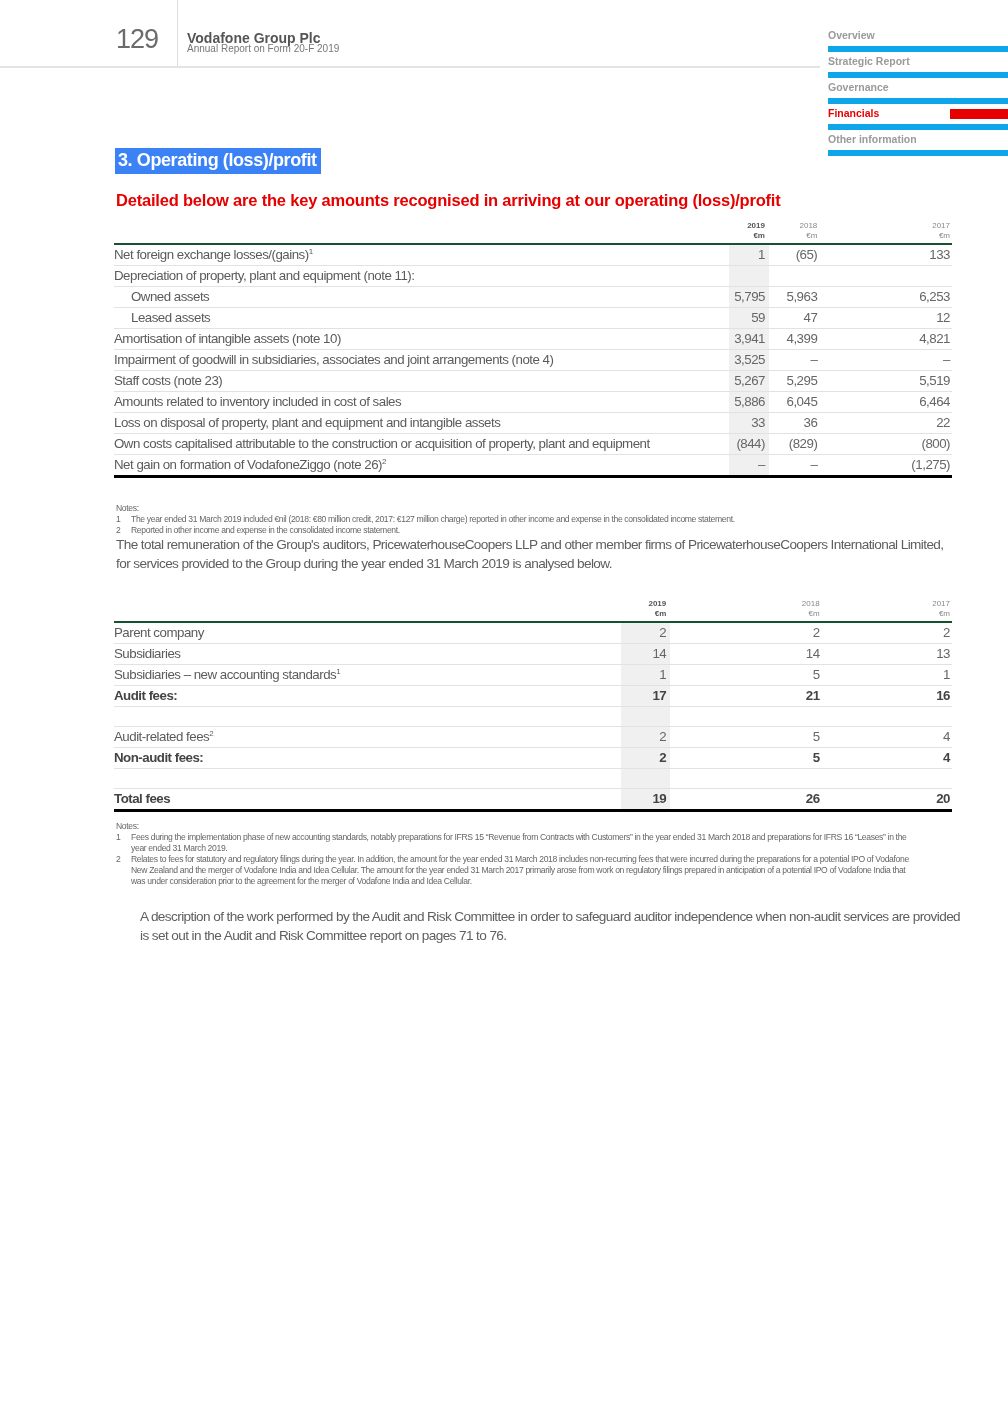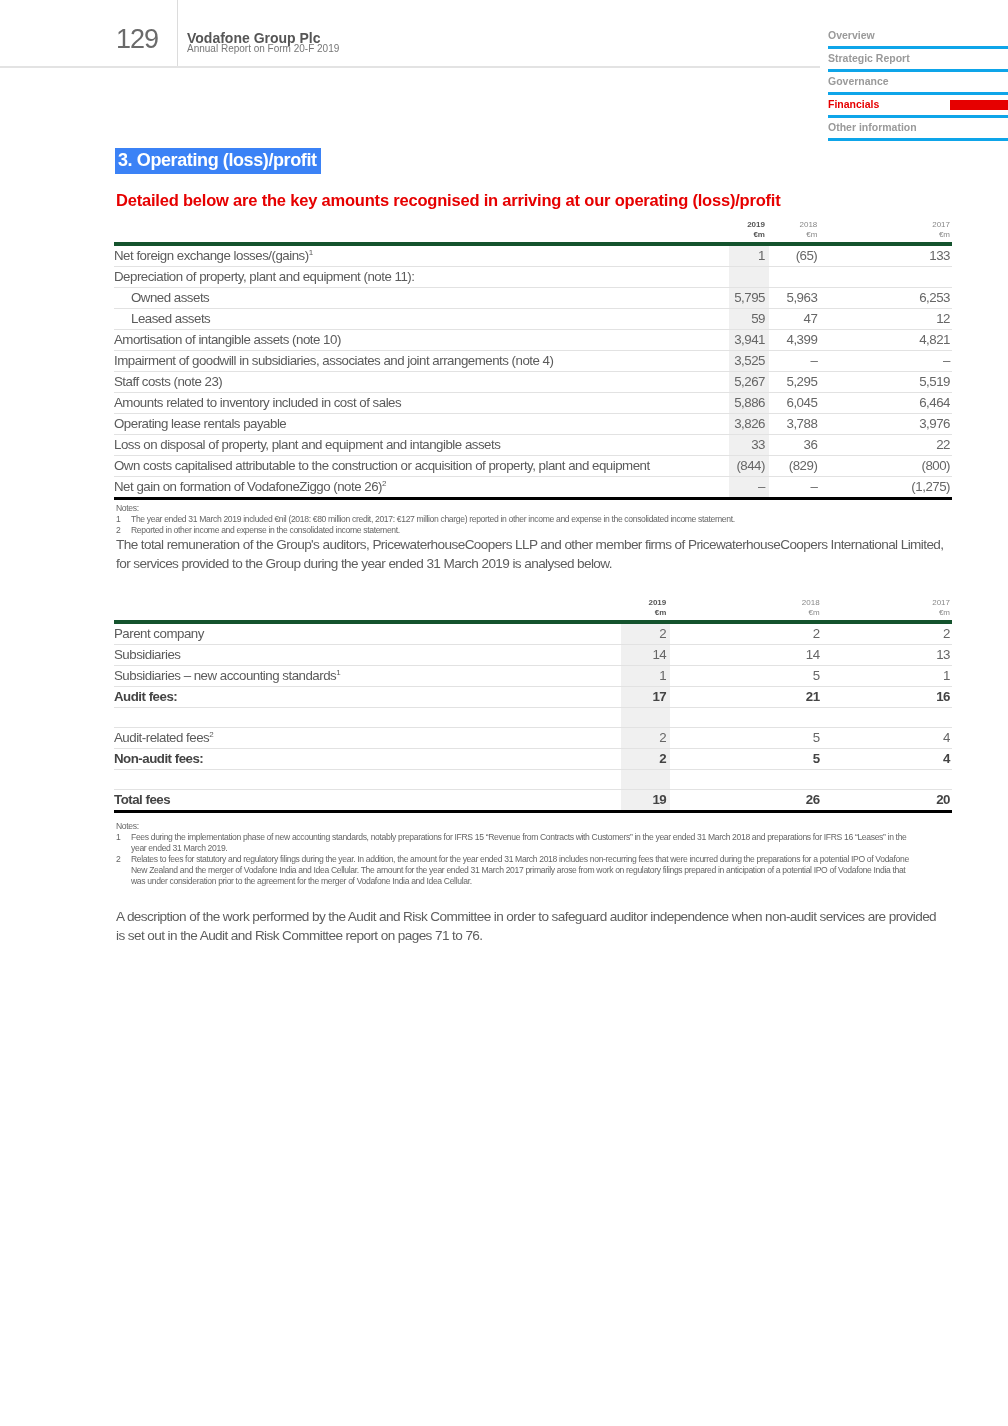--- a/index.html
+++ b/index.html
@@ -8,37 +8,37 @@
 
   
   .page-num { position: absolute; left: 116px; top: 24px; font-size: 27px; color: #6b6b6b;
               letter-spacing: -1px; font-weight: 300; }
   .hdr-divider-v { position: absolute; left: 177px; top: 0; width: 1px; height: 67px; background: #dcdcdc; }
   .company { position: absolute; left: 187px; top: 30px; font-size: 14px; font-weight: bold; color: #555; }
   .report { position: absolute; left: 187px; top: 43px; font-size: 10px; color: #777; }
   .hdr-rule { position: absolute; left: 0; top: 66px; width: 820px; height: 2px; background: #e3e3e3; }
 
   .nav { position: absolute; left: 828px; top: 26px; width: 180px; }
-  .nav-item { position: relative; height: 20px; border-bottom: 3px solid #0ea5e9; font-size: 10.5px;
+  .nav-item { position: relative; height: 20px; border-bottom: 6px solid #0ea5e9; font-size: 10.5px;
               color: #9a9a9a; line-height: 18px; font-weight: bold; cursor: pointer; }
   .nav-item.active { color: #e60000; }
   .nav-item .bar { position: absolute; right: 0; top: 5px; width: 58px; height: 10px; background: #e60000; }
 
   
   .section-title { position: absolute; left: 115px; top: 148px; background: #3b82f6; color: #fff;
                    font-size: 18px; font-weight: bold; padding: 2px 4px 3px 3px; letter-spacing: -0.4px; }
   .subtitle { position: absolute; left: 116px; top: 191px; color: #e60000; font-size: 16.5px;
               font-weight: bold; letter-spacing: -0.2px; }
 
   
   table.fin { position: absolute; left: 114px; width: 838px; border-collapse: collapse; font-size: 13.3px;
               letter-spacing: -0.5px; }
   table.fin td, table.fin th { padding: 0; height: 20px; border-bottom: 1px solid #e2e2e2; line-height: 20px; }
   table.fin th { font-weight: bold; font-size: 8px; color: #666; line-height: 10px; text-align: right;
-                 vertical-align: bottom; padding-bottom: 2px; border-bottom: 4px solid #14532d;
+                 vertical-align: bottom; padding-bottom: 2px; border-bottom: 2px solid #14532d;
                  letter-spacing: 0; }
   table.fin th.c2018, table.fin th.c2017 { font-weight: normal; color: #888; margin-top: 15px; }
   table.fin th.c2019 { color: #555; }
   table.fin td.label { text-align: left; color: #5b5b5b; }
   table.fin td.label.indent { padding-left: 17px; }
   table.fin td.num { text-align: right; color: #666; }
   table.fin td.c2019, table.fin th.c2019 { background: #f0f0f0; padding-right: 4px; }
   table.fin th.c2019 { background: #fff; }
   table.fin td.c2018, table.fin th.c2018 { padding-right: 88px; }
   table.fin td.c2017, table.fin th.c2017 { padding-right: 2px; }
@@ -53,21 +53,21 @@
   .notes { position: absolute; left: 116px; font-size: 8.6px; color: #666; letter-spacing: -0.35px; line-height: 11px; }
   .notes .n-row { display: flex; }
   .notes .n-num { width: 15px; flex: none; }
   .notes .n-text { flex: 1; }
   #notes1 { top: 503px; width: 820px; }
   #notes2 { top: 821px; width: 800px; }
 
   .para { position: absolute; left: 116px; width: 830px; font-size: 13.6px; color: #5e5e5e;
           letter-spacing: -0.6px; line-height: 19px; }
   #para1 { top: 535px; }
-  #para2 { top: 907px; }
+  #para2 { top: 907px; margin-left: 24px; }
 </style>
 </head>
 <body>
 
 <div class="page-num">129</div>
 <div class="hdr-divider-v"></div>
 <div class="company">Vodafone Group Plc</div>
 <div class="report">Annual Report on Form 20-F 2019</div>
 <div class="hdr-rule"></div>
 
@@ -134,26 +134,20 @@
         <td class="num c2018">5,295</td>
         <td class="num c2017">5,519</td>
       </tr>
       <tr>
         <td class="label"><span>Amounts related to inventory included in cost of sales</span></td>
         <td class="num c2019">5,886</td>
         <td class="num c2018">6,045</td>
         <td class="num c2017">6,464</td>
       </tr>
       <tr>
-        <td class="label"><span>Operating lease rentals payable</span></td>
-        <td class="num c2019">3,826</td>
-        <td class="num c2018">3,788</td>
-        <td class="num c2017">3,976</td>
-      </tr>
-      <tr>
         <td class="label"><span>Loss on disposal of property, plant and equipment and intangible assets</span></td>
         <td class="num c2019">33</td>
         <td class="num c2018">36</td>
         <td class="num c2017">22</td>
       </tr>
       <tr>
         <td class="label"><span>Own costs capitalised attributable to the construction or acquisition of property, plant and equipment</span></td>
         <td class="num c2019">(844)</td>
         <td class="num c2018">(829)</td>
         <td class="num c2017">(800)</td>

